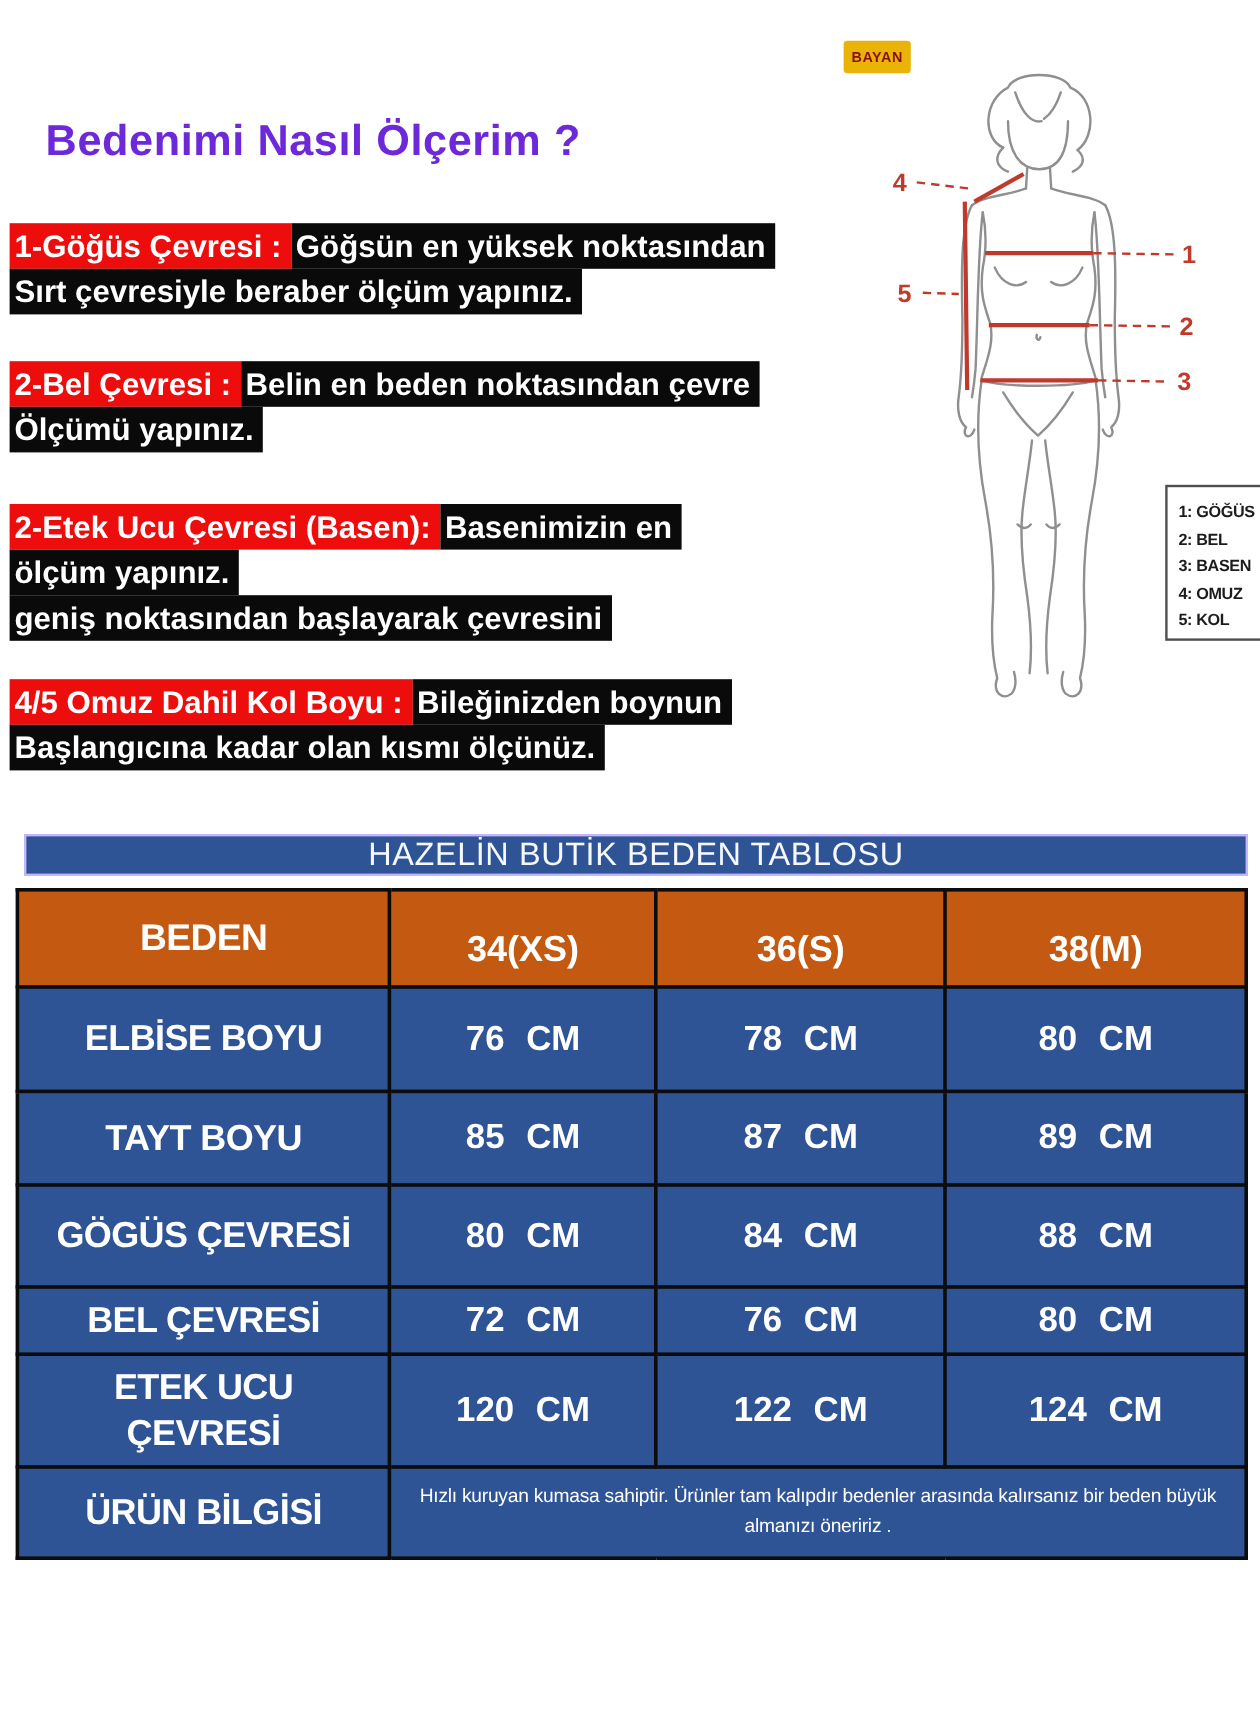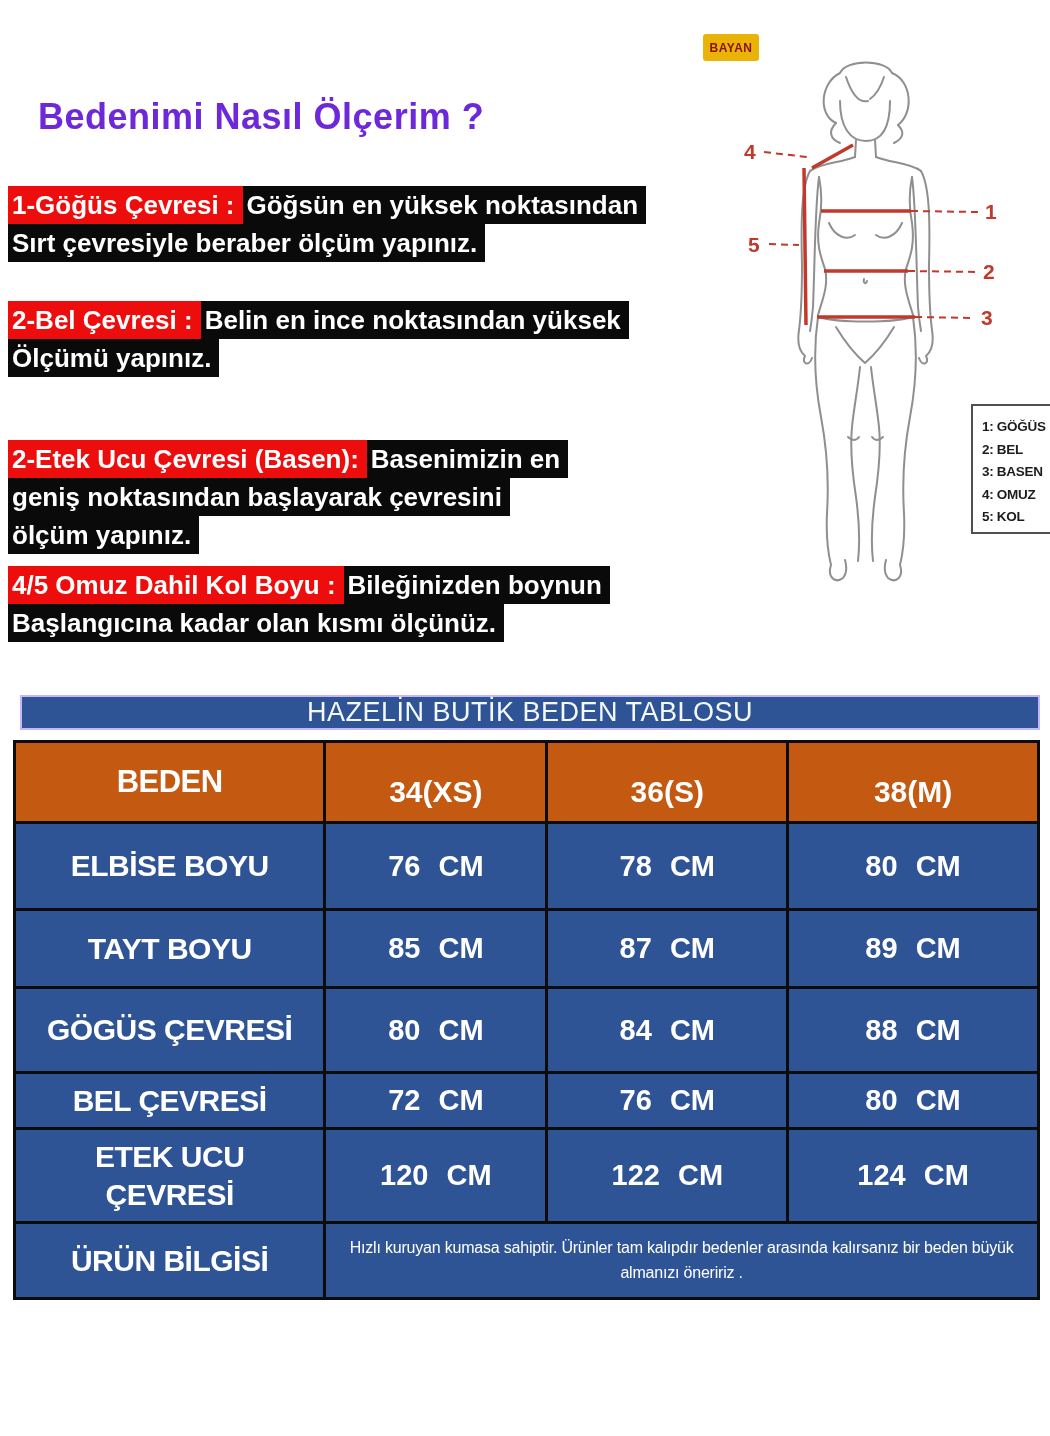--- a/index.html
+++ b/index.html
@@ -88,36 +88,36 @@
     <div class="ins-line">
       <span class="hl-red">1-Göğüs Çevresi :</span><span class="hl-black">Göğsün en yüksek noktasından</span>
     </div>
     <div class="ins-line">
       <span class="hl-black">Sırt çevresiyle beraber ölçüm yapınız.</span>
     </div>
   </div>
 
   <div class="ins-block" style="top:301px">
     <div class="ins-line">
-      <span class="hl-red">2-Bel Çevresi :</span><span class="hl-black">Belin en ince noktasından yüksek</span>
+      <span class="hl-red">2-Bel Çevresi :</span><span class="hl-black">Belin en beden noktasından çevre</span>
     </div>
     <div class="ins-line">
       <span class="hl-black">Ölçümü yapınız.</span>
     </div>
   </div>
 
-  <div class="ins-block" style="top:440px">
+  <div class="ins-block" style="top:420px">
     <div class="ins-line">
       <span class="hl-red">2-Etek Ucu Çevresi (Basen):</span><span class="hl-black">Basenimizin en</span>
     </div>
     <div class="ins-line">
+      <span class="hl-black">ölçüm yapınız.</span>
+    </div>
+    <div class="ins-line">
       <span class="hl-black">geniş noktasından başlayarak çevresini</span>
-    </div>
-    <div class="ins-line">
-      <span class="hl-black">ölçüm yapınız.</span>
     </div>
   </div>
 
   <div class="ins-block" style="top:566px">
     <div class="ins-line">
       <span class="hl-red">4/5 Omuz Dahil Kol Boyu :</span><span class="hl-black">Bileğinizden boynun</span>
     </div>
     <div class="ins-line">
       <span class="hl-black">Başlangıcına kadar olan kısmı ölçünüz.</span>
     </div>

